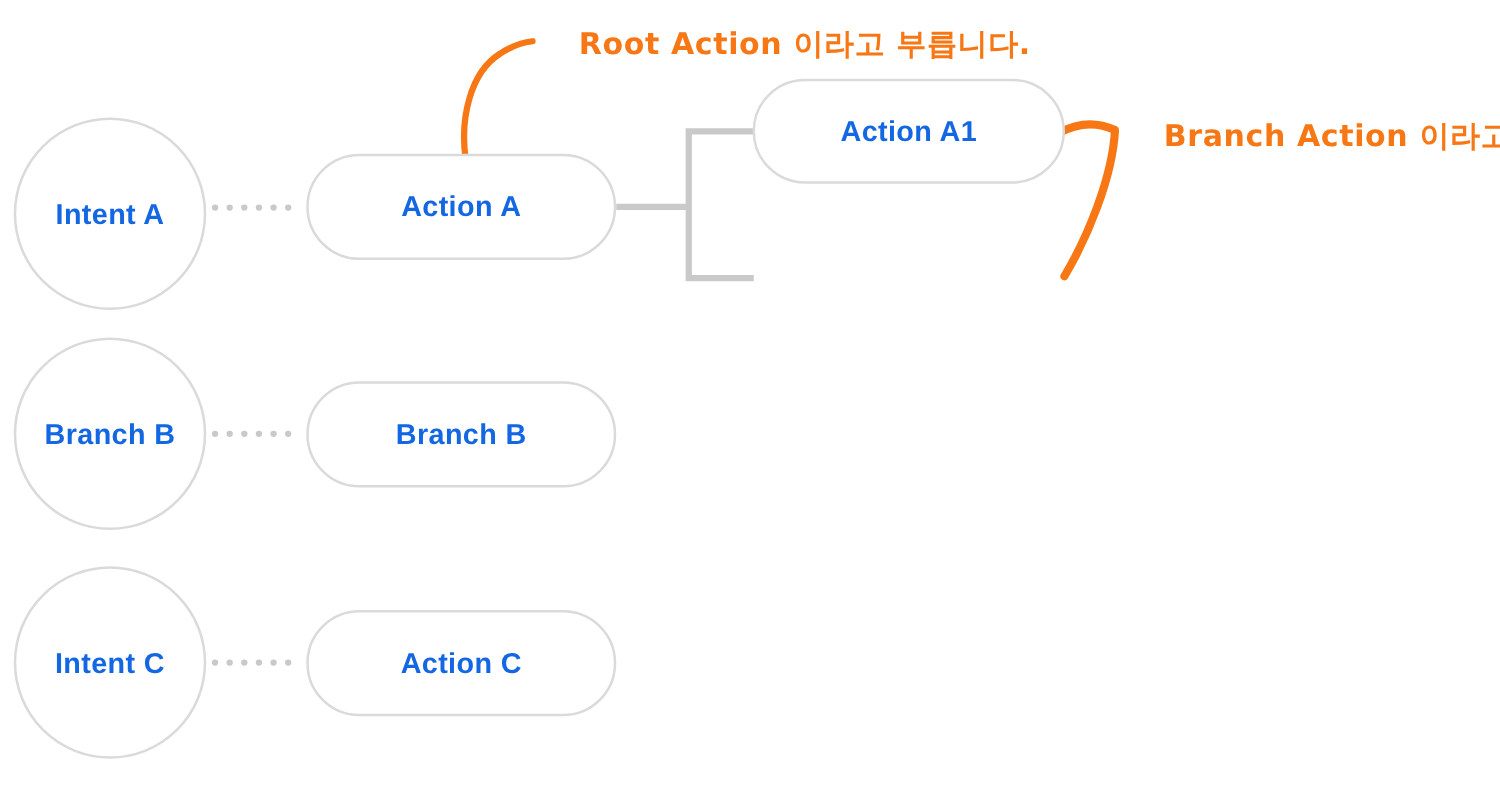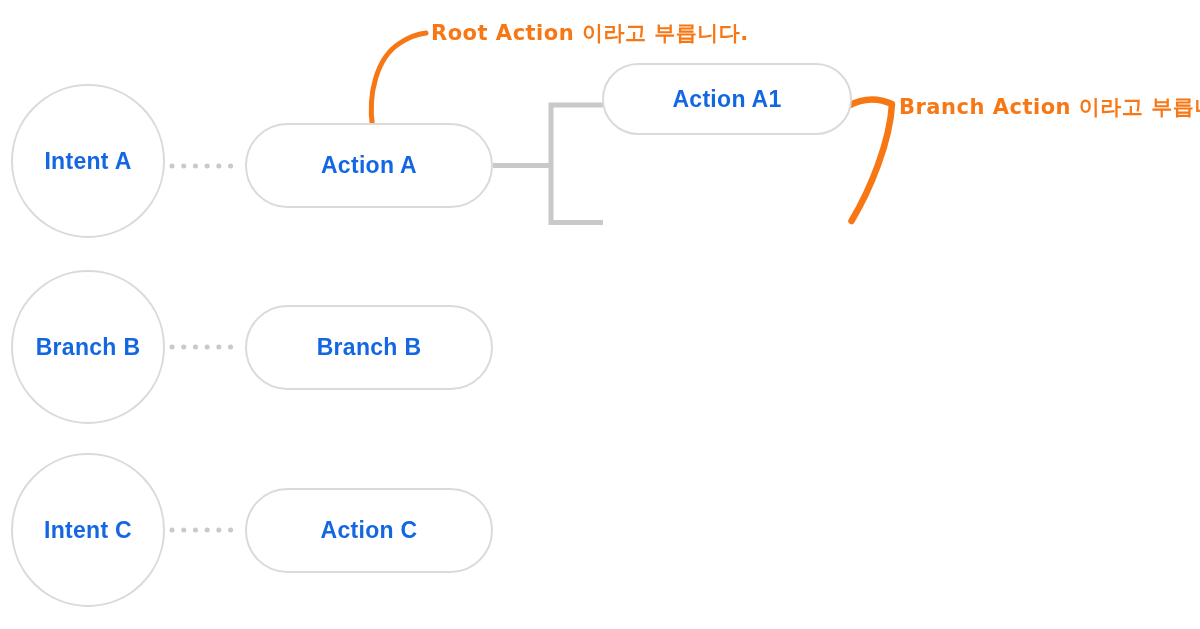--- a/index.html
+++ b/index.html
@@ -51,51 +51,52 @@
     border: 2px solid var(--node_border);
     border-radius: 50%;
     left: 11px;
   }
   .pill {
     border: 2px solid var(--node_border);
     border-radius: 43px;
     height: 85px;
   }
   .pill.main   { left: 245px; width: 248px; }
-  .pill.branch { left: 602px; width: 250px; height: 72px; }
+  .pill.branch { left: 602px; width: 250px; height: 84px; }
 
   .note {
     position: absolute;
     color: var(--annotation_orange);
     font-family: "DejaVu Sans", cursive;
     font-weight: bold;
-    font-size: 21px;
+    font-size: 24px;
     letter-spacing: 0.5px;
     white-space: nowrap;
+    margin-left: 32px;
   }
 </style>
 </head>
 <body>
 
 <div class="canvas">
 
   <svg class="overlay" viewBox="0 0 1200 629" xmlns="http://www.w3.org/2000/svg">
 
     <line class="dots" x1="172" y1="166" x2="241" y2="166"></line>
     <line class="dots" x1="172" y1="347" x2="241" y2="347"></line>
     <line class="dots" x1="172" y1="530" x2="241" y2="530"></line>
 
     <path class="gline" d="M493 165.5 H551 M551 102.5 V225 M551 105 H603 M551 222.5 H603"></path>
 
     <path class="oline thin" d="M372.5 127 C368 95 376 58 400 43 C409 37 418 34 426 33"></path>
 
     <path class="oline thick" d="M848 106 Q870 94 892 104 C890 142 870 190 851.5 221"></path>
   </svg>
 
-  <div class="node circle" style="top:84px">
+  <div class="node circle" style="top:94px">
     <span>Intent A</span>
   </div>
   <div class="node circle" style="top:270px">
     <span>Branch B</span>
   </div>
   <div class="node pill main" style="top:123px">
     <span>Action A</span>
   </div>
 
   <div class="node circle" style="top:453px">

